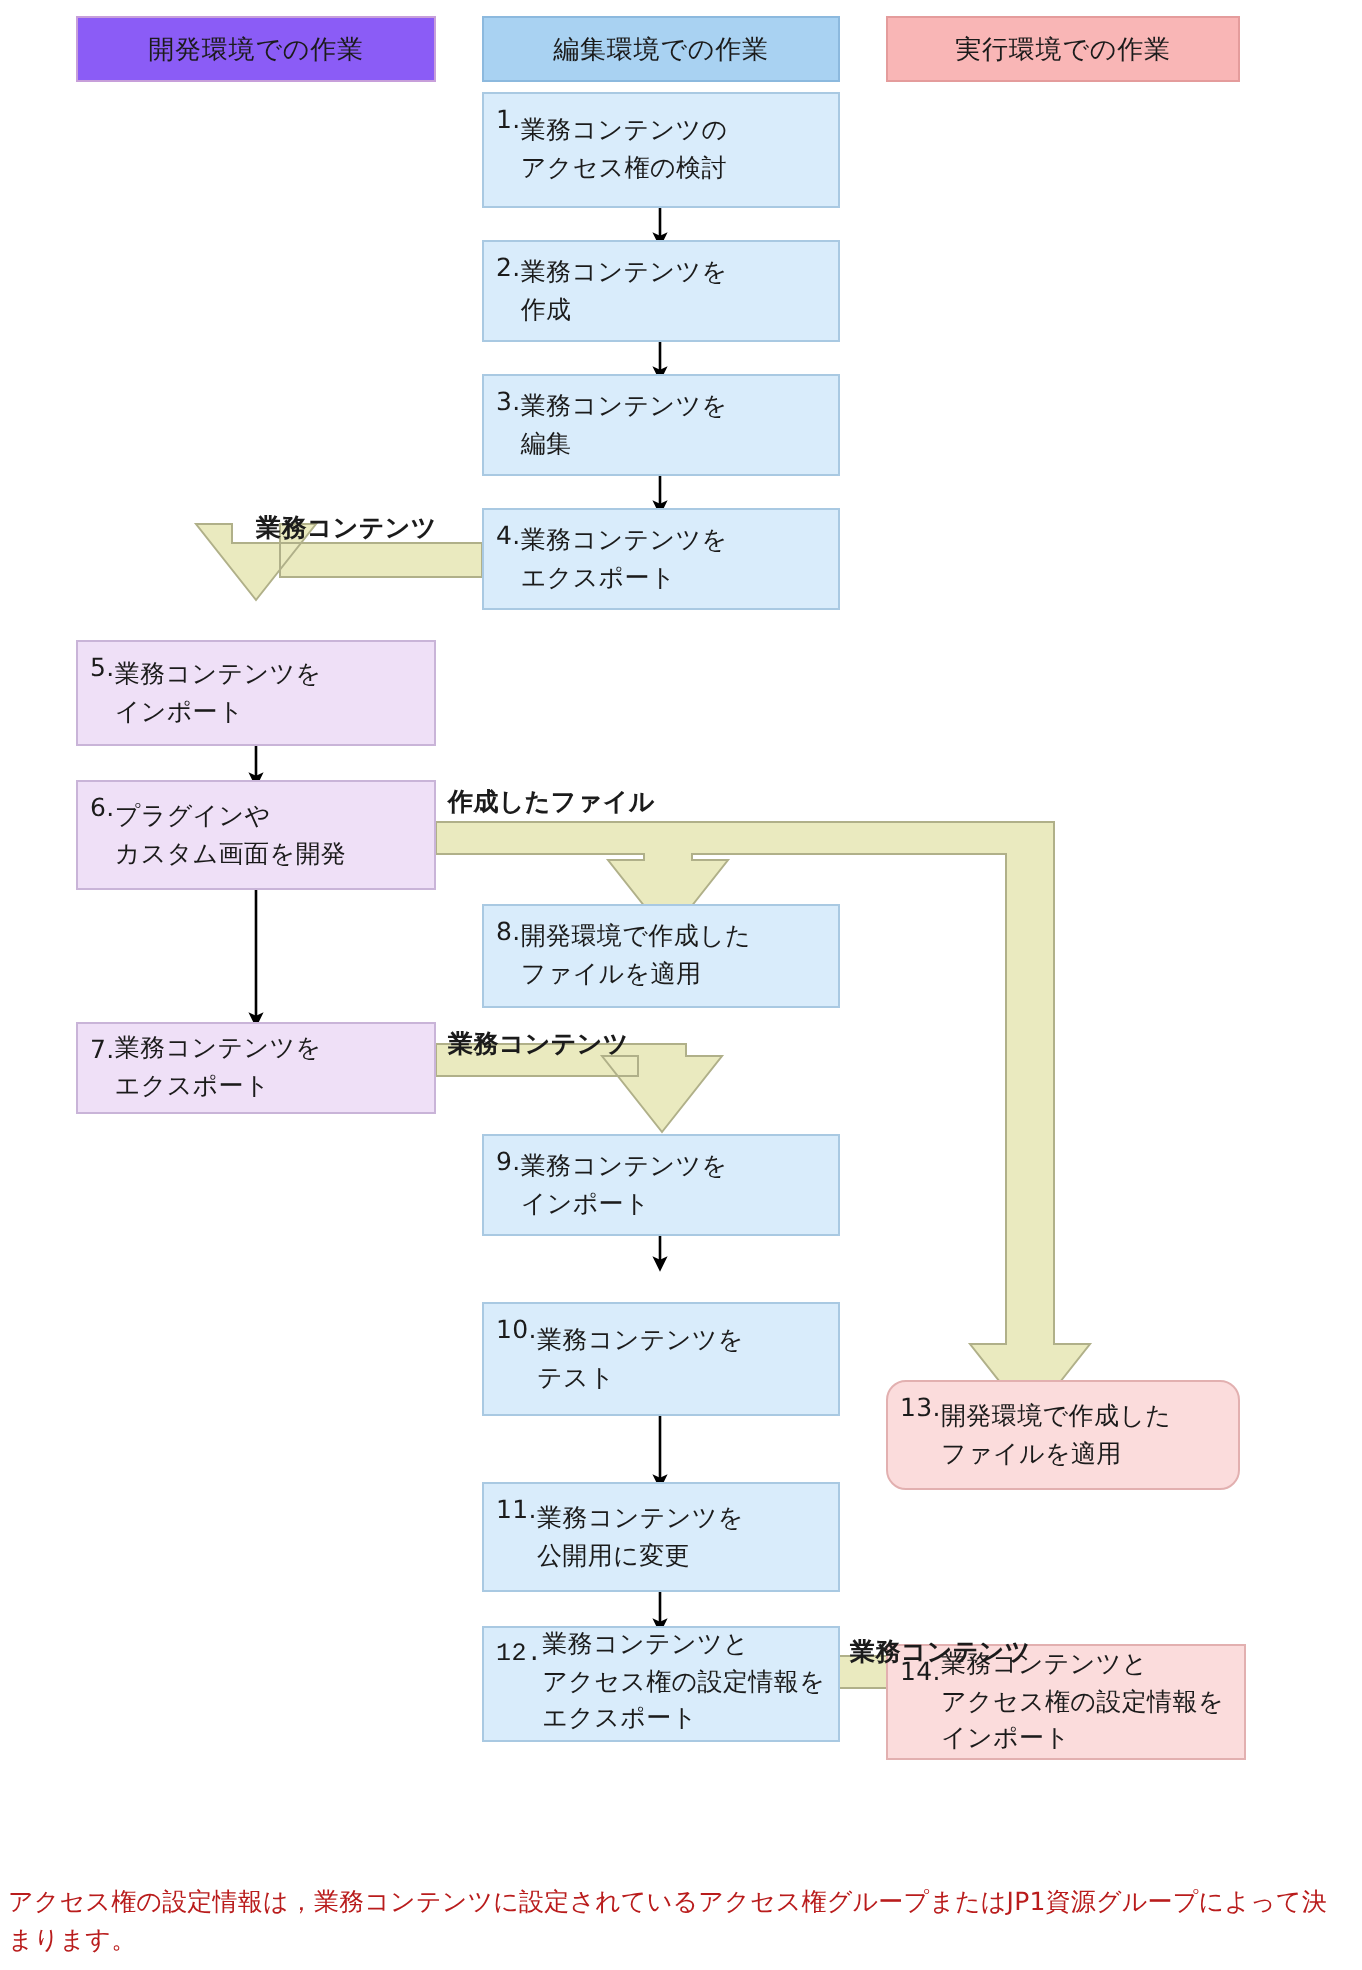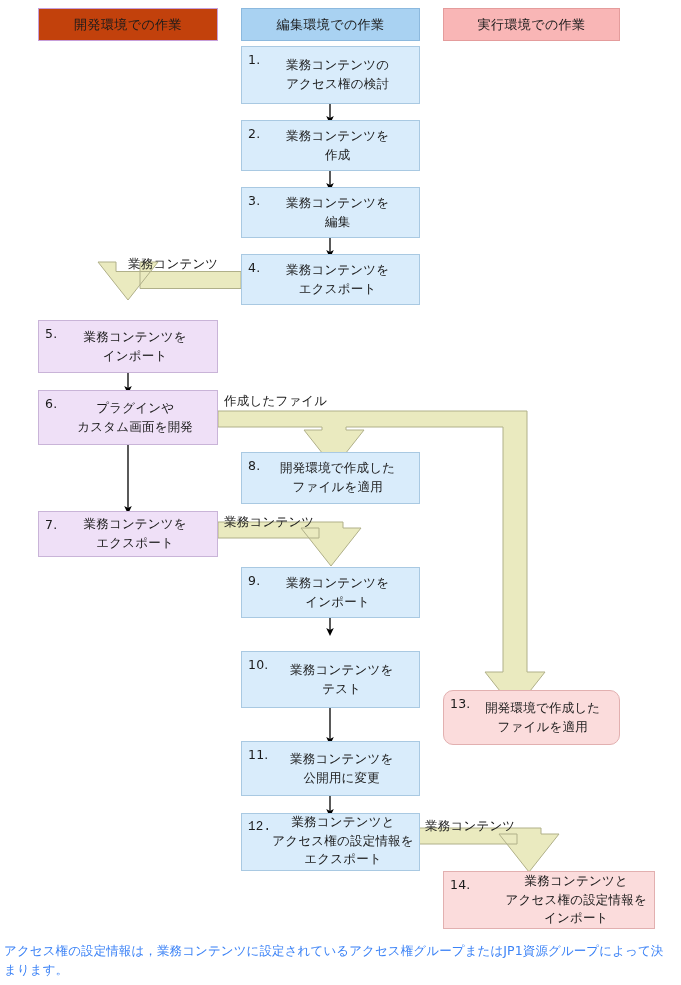--- a/index.html
+++ b/index.html
@@ -28,58 +28,58 @@
   .node .num{
     flex:0 0 auto;
     align-self:flex-start;
     padding-left:6px;
     padding-top:4px;
     font-size:12.5px;
     white-space:nowrap;
   }
   .node .body{
     flex:1 1 auto;
-    text-align:center;
     padding:0 4px 0 0;
     white-space:pre-line;
   }
 
   
   .lane-dev   { background:#efe0f7; border:1px solid #c9b4d8; }
   .lane-edit  { background:#d9ecfb; border:1px solid #a9c9e2; }
   .lane-run   { background:#fbdcdc; border:1px solid #e2b0b0; }
 
   .header{
     position:absolute;
     box-sizing:border-box;
     display:flex;align-items:center;justify-content:center;
     font-size:13px;
     color:#1b1b1b;
     letter-spacing:.4px;
   }
-  .hdr-dev  { background:#c2410c; border:1px solid #c79fda; }
+  .hdr-dev  { background:#8b5cf6; border:1px solid #c79fda; }
   .hdr-edit { background:#a9d2f2; border:1px solid #8cb9de; }
   .hdr-run  { background:#f9b6b6; border:1px solid #e49c9c; }
 
   .edge-label{
     position:absolute;
     font-size:12.5px;
     color:#1b1b1b;
     white-space:nowrap;
     letter-spacing:.2px;
+    font-weight:bold;
   }
 
   .footnote{
     position:absolute;
     left:4px;
     top:941px;
     width:672px;
     font-size:12.5px;
     line-height:1.55;
-    color:#3b82f6;
+    color:#b91c1c;
     letter-spacing:.1px;
   }
 </style>
 </head>
 <body>
 
 <div id="canvas">
 
   <svg id="svg-layer" viewBox="0 0 681 985" xmlns="http://www.w3.org/2000/svg">
     <defs>
@@ -233,21 +233,21 @@
 アクセス権の設定情報を
 エクスポート</span>
   </div>
 
   <div class="node lane-run" style="left:443px; top:690px; width:177px; height:55px;border-radius:10px;">
     <span class="num">13.</span>
     <span class="body">開発環境で作成した
 ファイルを適用</span>
   </div>
 
-  <div class="node lane-run" style="left:443px; top:871px; width:212px; height:58px;gap:32px;">
+  <div class="node lane-run" style="left:443px; top:822px; width:180px; height:58px;">
     <span class="num">14.</span>
     <span class="body">業務コンテンツと
 アクセス権の設定情報を
 インポート</span>
   </div>
 
   <div class="edge-label" style="left:128px; top:256px;">業務コンテンツ</div>
   <div class="edge-label" style="left:224px; top:393px;">作成したファイル</div>
   <div class="edge-label" style="left:224px; top:514px;">業務コンテンツ</div>
   <div class="edge-label" style="left:425px; top:818px;">業務コンテンツ</div>

